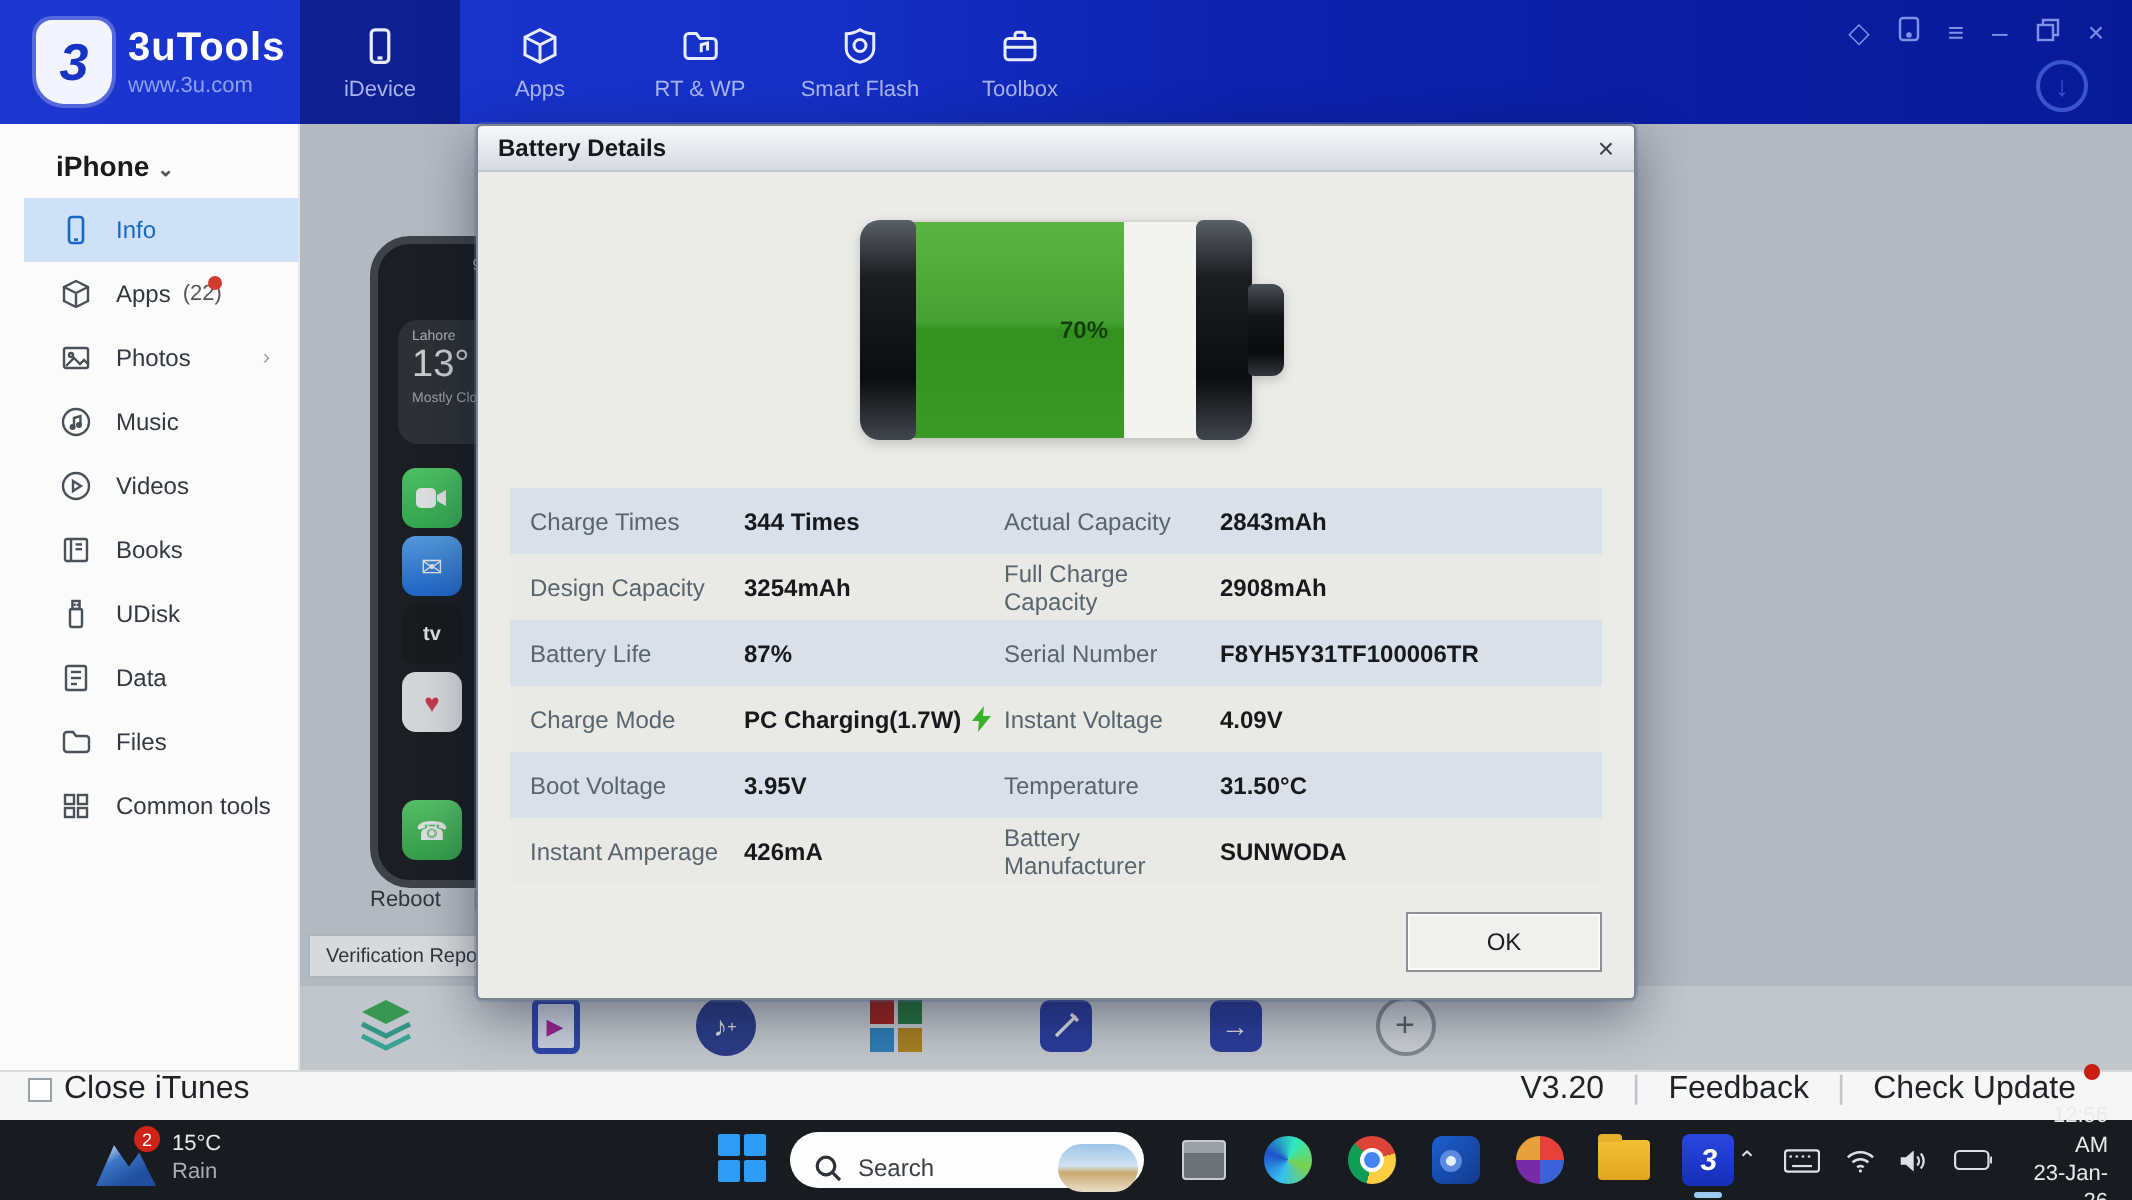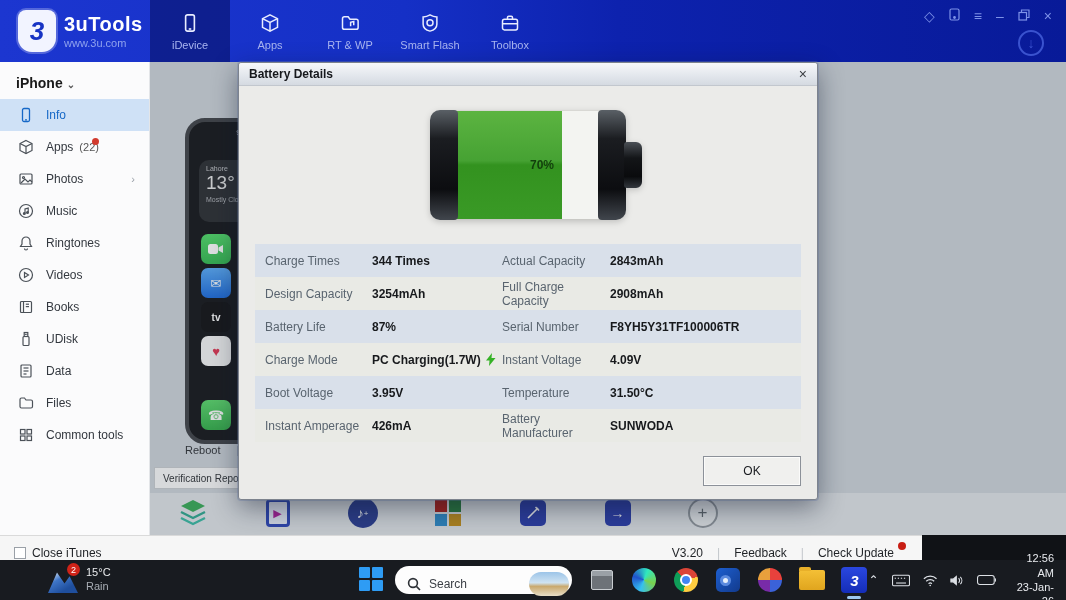--- a/index.html
+++ b/index.html
@@ -23,21 +23,21 @@
   .nav-tab .ticon { color:#e8ecff; height:22px; display:flex; align-items:center; }
   .nav-tab .tlabel { font-size:11px; }
   .win-controls { position:absolute; right:14px; top:8px; display:flex; align-items:center; gap:14px;
     color:#7e92e8; font-size:14px; }
   .win-controls span { cursor:pointer; line-height:1; }
   .dl-circle { position:absolute; right:22px; top:30px; width:26px; height:26px; border:2px solid #3a53cf;
     border-radius:50%; color:#3a53cf; font-size:14px; display:flex; align-items:center; justify-content:center; }
 
   
   .sidebar { position:absolute; left:0; top:62px; width:150px; height:473px; background:#fbfbfc;
-    border-right:1px solid #e3e5e8; }
+    border-right:1px solid #e3e5e8;padding-left:12px; }
   .device-row { padding:13px 0 8px 16px; font-size:14px; font-weight:bold; color:#1a1a1a; cursor:pointer; }
   .device-row .chev { font-size:10px; color:#555; margin-left:4px; }
   .side-item { height:32px; display:flex; align-items:center; padding-left:18px; gap:12px; font-size:12px;
     color:#33383f; cursor:pointer; position:relative; }
   .side-item .sicon { width:16px; height:16px; color:#4b5158; flex:0 0 16px; }
   .side-item.active { background:#cfe1f6; color:#1668c7; }
   .side-item.active .sicon { color:#1668c7; }
   .side-badge { font-size:11px; color:#555; margin-left:-6px; }
   .red-dot { width:7px; height:7px; background:#d23b2e; border-radius:50%; position:absolute; left:92px; top:7px; }
   .side-chevron { position:absolute; right:14px; color:#9aa0a8; font-size:11px; }
@@ -106,22 +106,22 @@
   .bat-row:nth-child(odd) { background:#d9e0ea; }
   .bat-row:nth-child(even) { background:#e9eae5; }
   .bat-label { color:#59646f; }
   .bat-value { color:#17191c; font-weight:bold; display:flex; align-items:center; gap:5px; }
 
   .ok-btn { position:absolute; right:16px; bottom:13px; width:98px; height:30px; background:#f0f0ee;
     border:1px solid #8c9199; box-shadow:inset 0 0 0 1px #fbfbfa; font-size:12px; color:#1a1c20;
     display:flex; align-items:center; justify-content:center; cursor:pointer; }
 
   
-  .appbottom { position:absolute; left:0; top:535px; width:922px; height:25px; background:#f6f6f6;
-    border-top:1px solid #dadada; display:flex; align-items:flex-end; font-size:12px; color:#1f2226; }
+  .appbottom { position:absolute; left:0; top:535px; width:1066px; height:25px; background:#f6f6f6;
+    border-top:1px solid #dadada; display:flex; align-items:flex-start; font-size:16px; color:#1f2226; }
   .close-itunes { display:flex; align-items:center; gap:6px; margin-left:14px; cursor:pointer; }
   .cbox { width:12px; height:12px; border:1px solid #9aa0a7; background:#fff; }
   .bottom-right { margin-left:auto; display:flex; align-items:center; gap:0; margin-right:14px; }
   .bottom-right .blink { padding:0 14px; cursor:pointer; position:relative; }
   .bottom-right .sep { color:#c2c6cb; }
   .upd-dot { position:absolute; right:2px; top:-4px; width:8px; height:8px; border-radius:50%; background:#c81e14; }
 
   
   .taskbar { position:absolute; left:0; top:560px; width:1066px; height:40px; background:#181b20;
     display:flex; align-items:center; }
@@ -281,27 +281,20 @@
       <span class="sicon"><svg width="16" height="16" viewBox="0 0 16 16" fill="none" stroke="currentColor" stroke-width="1.2">
             <circle cx="8" cy="8" r="6.5"></circle>
             <path d="M7 10.5V6l3.2-.9v4.4"></path>
             <circle cx="6.3" cy="10.5" r="0.9" fill="currentColor"></circle>
             <circle cx="9.5" cy="9.5" r="0.9" fill="currentColor"></circle>
           </svg></span>
       <span>Music</span>
     </div>
     <div class="side-item">
       <span class="sicon"><svg width="16" height="16" viewBox="0 0 16 16" fill="none" stroke="currentColor" stroke-width="1.2">
-            <path d="M8 2a4 4 0 0 0-4 4v3L2.5 11.5h11L12 9V6a4 4 0 0 0-4-4z"></path>
-            <path d="M6.5 13.5a1.5 1.5 0 0 0 3 0"></path>
-          </svg></span>
-      <span>Ringtones</span>
-    </div>
-    <div class="side-item">
-      <span class="sicon"><svg width="16" height="16" viewBox="0 0 16 16" fill="none" stroke="currentColor" stroke-width="1.2">
             <circle cx="8" cy="8" r="6.5"></circle>
             <path d="M6.5 5.5l4 2.5-4 2.5z"></path>
           </svg></span>
       <span>Videos</span>
     </div>
     <div class="side-item">
       <span class="sicon"><svg width="16" height="16" viewBox="0 0 16 16" fill="none" stroke="currentColor" stroke-width="1.2">
             <rect x="2.5" y="2.5" width="11" height="11" rx="1"></rect>
             <line x1="5.5" y1="2.5" x2="5.5" y2="13.5"></line>
             <line x1="7.8" y1="5.2" x2="11" y2="5.2"></line>

